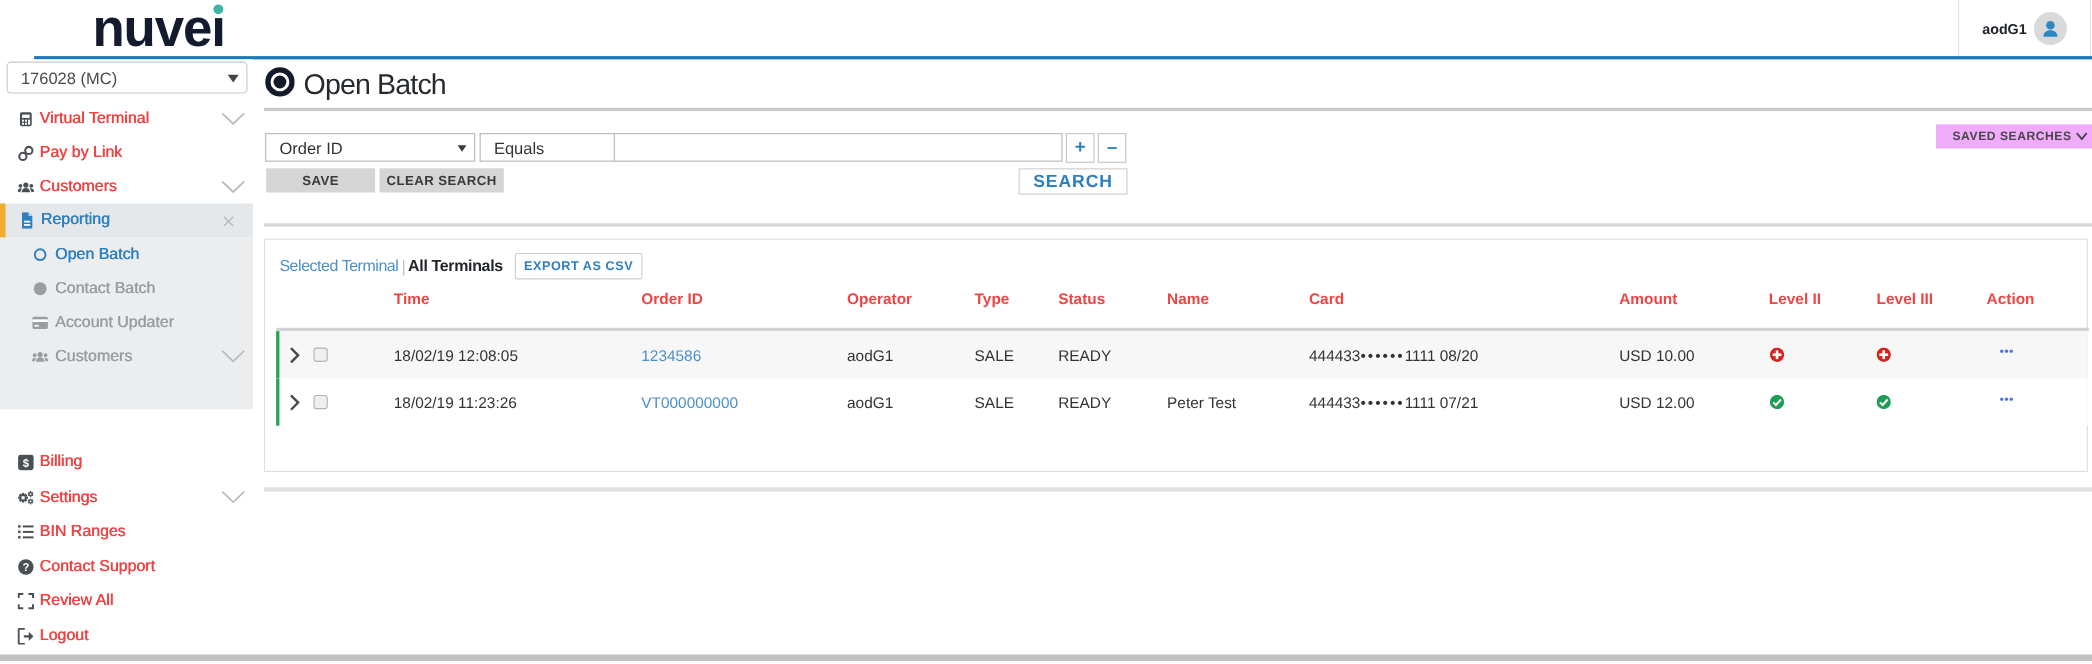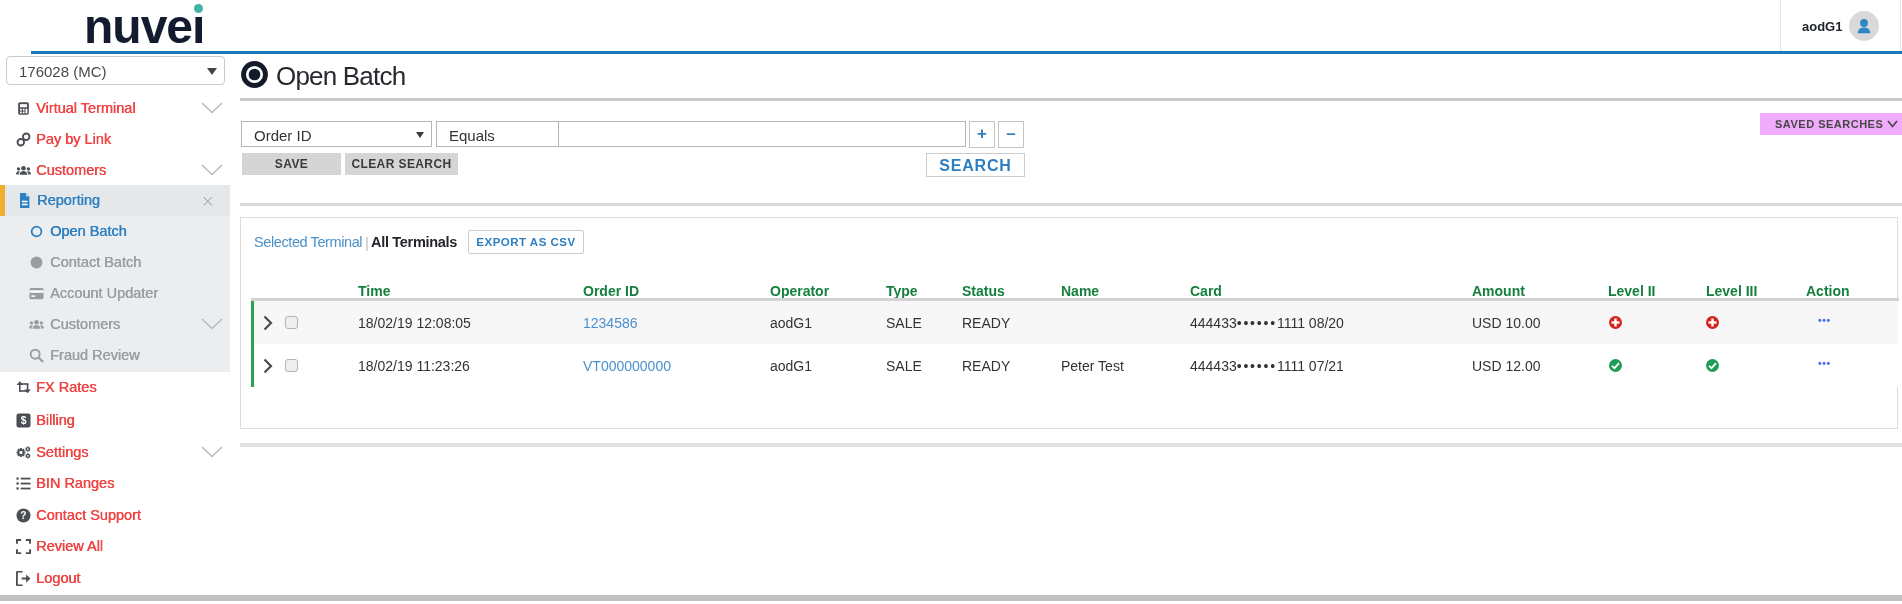--- a/index.html
+++ b/index.html
@@ -61,21 +61,21 @@
 
 
 #card { position:absolute; left:240px; top:217px; width:1658px; height:212px;
   border:1px solid #ddd; background:#fff; }
 #selterm { position:absolute; left:13px; top:16px; font-size:14.5px; letter-spacing:-0.4px; color:#4a90c9; }
 #allterm { position:absolute; left:130px; top:16px; font-size:14.5px; letter-spacing:-0.3px; font-weight:bold; color:#22252a; }
 #termsep { position:absolute; left:124px; top:16px; font-size:15px; color:#c0c0c0; }
 #exportbtn { position:absolute; left:227px; top:12px; width:116px; height:24px; background:#fff;
   border:1px solid #ccc; border-radius:2px; color:#2d7fc1; font-size:11.5px; font-weight:bold;
   text-align:center; line-height:22px; letter-spacing:0.5px; }
-.th { position:absolute; top:65px; font-size:14px; font-weight:bold; color:#15803d; }
+.th { position:absolute; top:45px; font-size:14px; font-weight:bold; color:#ef4444; }
 #hdrband { position:absolute; left:10px; top:80px; width:1648px; height:3px; background:#d2d2d2; }
 #row1 { position:absolute; left:10px; top:83px; width:1647px; height:43px; background:#f7f7f7;
   border-left:3px solid #27a352;padding-left:20px; }
 #row2 { position:absolute; left:10px; top:126px; width:1647px; height:43px; background:#fff;
   border-left:3px solid #27a352; }
 .td { position:absolute; top:14px; font-size:14px; color:#333; }
 .link { color:#4a90cd; }
 .rchev { position:absolute; left:9px; top:14px; width:10px; height:16px; }
 .cbx { position:absolute; left:31px; top:15px; width:13px; height:13px; border:1px solid #b3b3b3;
   border-radius:3px; background:#efefef; }
@@ -201,41 +201,21 @@
           <path d="M0 12 c0-2.1 1.3-3.3 2.9-3.3 c0.5 0 1 .1 1.4 .4 c-1 .9-1.6 2.2-1.6 3.4 z"></path>
           <circle cx="13.3" cy="6.3" r="1.8"></circle>
           <path d="M16 12 c0-2.1-1.3-3.3-2.9-3.3 c-0.5 0-1 .1-1.4 .4 c1 .9 1.6 2.2 1.6 3.4 z"></path>
         </g>
       </svg>
     <span class="lb">Customers</span>
     <svg class="chev" viewBox="0 0 22 12">
         <path d="M1 1 L11 10.5 L21 1" stroke="#b9bcbe" stroke-width="1.6" fill="none"></path>
       </svg>
   </div>
-  <div class="mi sub" style="top:286px;">
-    <svg class="ic" viewBox="0 0 16 16">
-        <circle cx="6.6" cy="6.6" r="4.8" stroke="#9b9ea1" stroke-width="2" fill="none"></circle>
-        <path d="M10.2 10.2 L15 15" stroke="#9b9ea1" stroke-width="2.4"></path>
-      </svg>
-    <span class="lb">Fraud Review</span>
-  </div>
-
-  <div class="mi" style="top:318px;">
-    <svg class="ic" viewBox="0 0 16 16">
-        <g fill="#4b4f54">
-          <rect x="3.2" y="4.8" width="1.7" height="7.5"></rect>
-          <rect x="3.2" y="10.9" width="9.2" height="1.7"></rect>
-          <rect x="5.6" y="3.4" width="7.6" height="1.7"></rect>
-          <rect x="11.5" y="4" width="1.7" height="6.8"></rect>
-          <path d="M0.6 5.2 L4.05 1.2 L7.5 5.2 z"></path>
-          <path d="M8.9 10.2 L12.35 14.2 L15.8 10.2 z"></path>
-        </g>
-      </svg>
-    <span class="lb">FX Rates</span>
-  </div>
+
   <div class="mi" style="top:351px;">
     <svg class="ic" viewBox="0 0 16 16">
         <rect x="0.5" y="0.5" width="15" height="15" rx="2.4" fill="#4b4f54"></rect>
         <text x="8" y="12" font-size="11" font-family="Liberation Sans" font-weight="bold" fill="#fff" text-anchor="middle">$</text>
       </svg>
     <span class="lb">Billing</span>
   </div>
   <div class="mi" style="top:382.5px;">
     <svg class="ic" viewBox="0 0 16 16">
         <g fill="#4b4f54">

